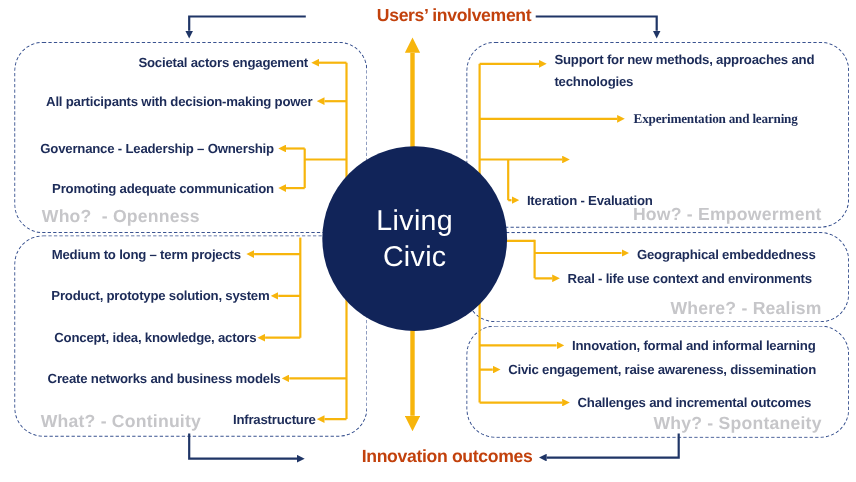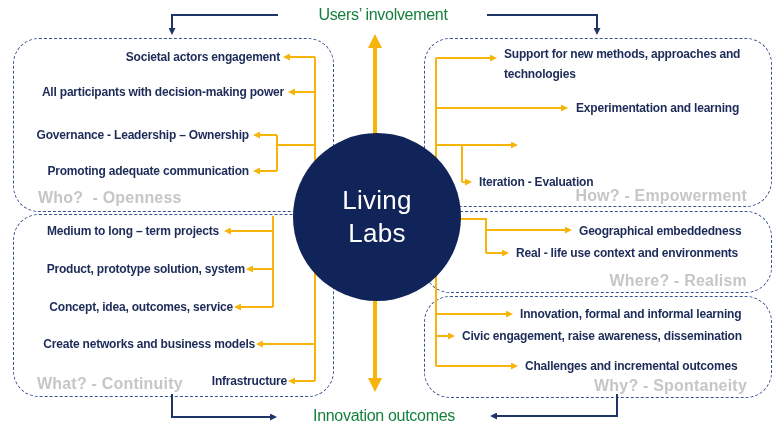--- a/index.html
+++ b/index.html
@@ -13,22 +13,22 @@
   .item{
     position:absolute;font-size:12px;font-weight:700;color:#1C2B58;
     white-space:nowrap;letter-spacing:-0.2px;line-height:16px;
   }
   .item.wrap{white-space:normal;line-height:20px;}
   .qlabel{
     position:absolute;font-size:16px;font-weight:700;color:#C6C6C9;
     white-space:pre;letter-spacing:0.2px;line-height:16px;
   }
   .big-title{
-    position:absolute;width:200px;text-align:center;font-size:16px;font-weight:400;
-    color:#15803d;letter-spacing:-0.3px;white-space:nowrap;
+    position:absolute;width:200px;text-align:right;font-size:16px;font-weight:700;
+    color:#c2410c;letter-spacing:-0.3px;white-space:nowrap;
   }
   #svg-layer{position:absolute;left:0;top:0;z-index:2;}
   .qbox{z-index:1;}
   #center-circle{
     position:absolute;left:293px;top:133px;width:168px;height:168px;border-radius:50%;
     background:#112459;z-index:3;display:flex;flex-direction:column;
     align-items:center;justify-content:center;
   }
   #center-circle .cline{
     color:#ffffff;font-size:26px;font-weight:400;line-height:33px;letter-spacing:0.3px;
@@ -108,41 +108,41 @@
     <g stroke="#1F3566" stroke-width="2" fill="none">
       <path d="M278,15 H172 V28" marker-end="url(#m-n)"></path>
       <path d="M487,15 H597 V28" marker-end="url(#m-n)"></path>
       <path d="M172,394 V417 H270" marker-end="url(#m-n)"></path>
       <path d="M617,394 V416 H497" marker-end="url(#m-n)"></path>
     </g>
   </svg>
 
   <div id="center-circle">
     <div class="cline">Living</div>
-    <div class="cline">Labs</div>
+    <div class="cline">Civic</div>
   </div>
 
   <div class="big-title txt" style="left:283px;top:6px;">Users’ involvement</div>
   <div class="big-title txt" style="left:284px;top:407px;">Innovation outcomes</div>
 
   <div class="item rt txt" style="right:498px;top:49px;">Societal actors engagement</div>
   <div class="item rt txt" style="right:494px;top:84px;">All participants with decision-making power</div>
   <div class="item rt txt" style="right:529px;top:127px;padding-left:11px;">Governance - Leadership – Ownership</div>
   <div class="item rt txt" style="right:529px;top:163px;margin-left:32px;">Promoting adequate communication</div>
   <div class="qlabel txt" style="left:38px;top:190px;">Who?  - Openness</div>
 
   <div class="item rt txt" style="right:559px;top:223px;">Medium to long – term projects</div>
   <div class="item rt txt" style="right:533px;top:261px;">Product, prototype solution, system</div>
-  <div class="item rt txt" style="right:545px;top:299px;">Concept, idea, outcomes, service</div>
+  <div class="item rt txt" style="right:545px;top:299px;">Concept, idea, knowledge, actors</div>
   <div class="item rt txt" style="right:523px;top:336px;">Create networks and business models</div>
   <div class="item rt txt" style="right:491px;top:373px;text-align:right;">Infrastructure</div>
   <div class="qlabel txt" style="left:37px;top:376px;">What? - Continuity</div>
 
   <div class="item wrap txt" style="left:504px;top:44px;width:276px;">Support for new methods, approaches and technologies</div>
-  <div class="item txt" style="left:576px;top:100px;">Experimentation and learning</div>
+  <div class="item txt" style="left:576px;top:100px;font-family:Liberation Serif, serif;">Experimentation and learning</div>
   <div class="item txt" style="left:479px;top:174px;">Iteration - Evaluation</div>
   <div class="qlabel txt" style="right:31px;top:188px;">How? - Empowerment</div>
 
   <div class="item txt" style="left:579px;top:223px;">Geographical embeddedness</div>
   <div class="item txt" style="left:516px;top:245px;">Real - life use context and environments</div>
   <div class="qlabel txt" style="right:31px;top:273px;">Where? - Realism</div>
 
   <div class="item txt" style="left:520px;top:306px;">Innovation, formal and informal learning</div>
   <div class="item txt" style="left:462px;top:328px;">Civic engagement, raise awareness, dissemination</div>
   <div class="item txt" style="left:525px;top:358px;">Challenges and incremental outcomes</div>

